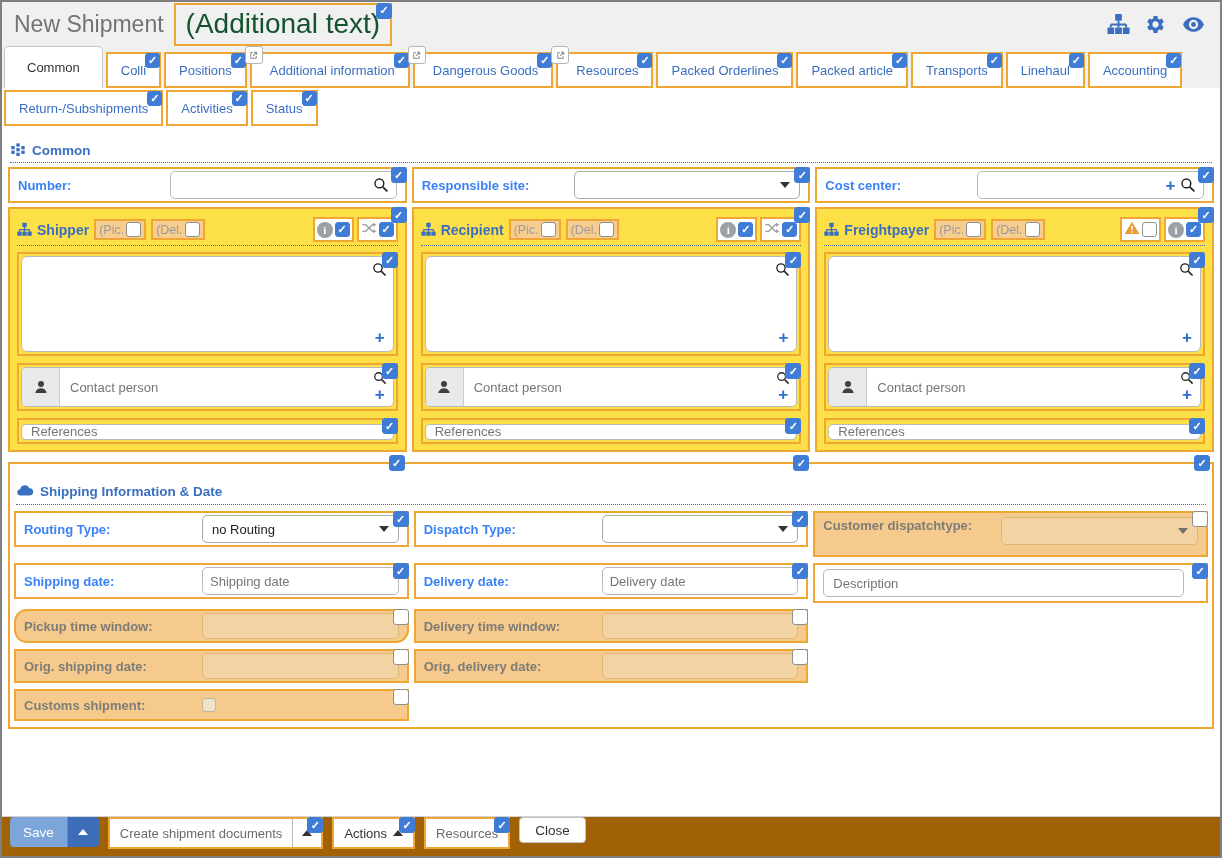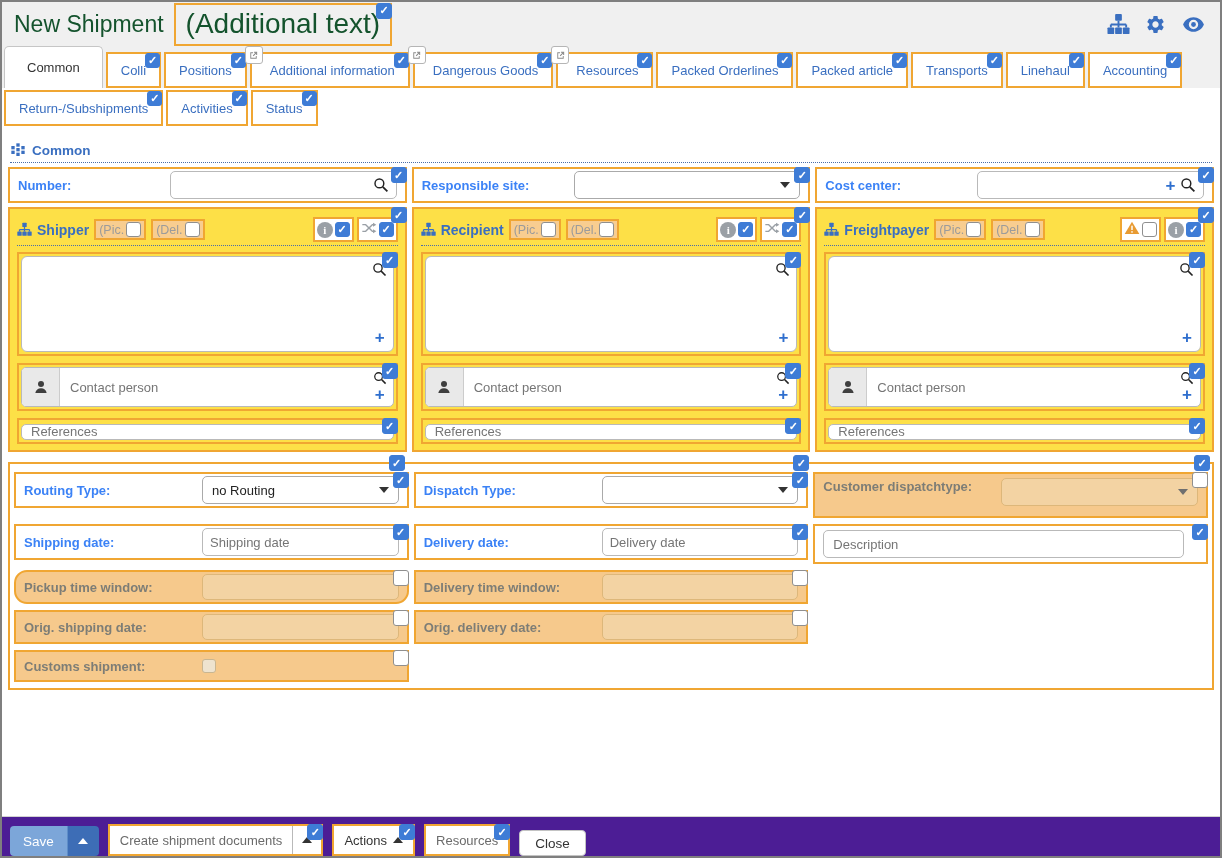--- a/index.html
+++ b/index.html
@@ -2,21 +2,21 @@
 <html><head>
 <meta charset="utf-8">
 <style>
   * { box-sizing: border-box; margin: 0; padding: 0; }
   body { font-family: "Liberation Sans", sans-serif; background: #fff; }
   .window { width: 1222px; height: 858px; border: 2px solid #7f7f7f; background: #fff;
             position: relative; overflow: hidden; display: flex; flex-direction: column; }
 
   
   .titlebar { height: 44px; background: #f0f0f0; display: flex; align-items: center; padding: 0 14px 0 12px; flex: 0 0 auto; }
-  .title { font-size: 23px; color: #14532d; }
+  .title { font-size: 23px; color: #737373; }
   .subtitle-box { position: relative; margin-left: 10px; border: 2px solid #f0a632; padding: 3px 10px 4px; background: #f0f0f0; }
   .subtitle-box .txt { font-size: 28px; color: #14532d; }
   .titlebar-icons { margin-left: auto; display: flex; align-items: center; gap: 15px; }
   .titlebar-icons .ticon { display: inline-flex; cursor: pointer; }
 
   
   .cb { width: 16px; height: 16px; background: #3e7cd6; border: 1px solid #3e7cd6; border-radius: 3px;
         display: inline-flex; align-items: center; justify-content: center; flex: 0 0 auto; }
   .cb::after { content: "✓"; color: #fff; font-size: 11px; font-weight: bold; line-height: 1; }
   .cb.un { background: #fff; border: 1px solid #8f8f8f; }
@@ -109,22 +109,22 @@
   .dis-select { flex: 1 1 auto; height: 28px; background: #f3d3a3; border: 1px solid #ddb77a; border-radius: 5px;
                 display: flex; align-items: center; justify-content: flex-end; padding: 0 9px; }
   .dis-select .caret-down { border-top-color: #6f6f6f; }
   .cell.tall { min-height: 46px; align-items: flex-start; padding-top: 4px; }
   .cell.tall label { line-height: 1.45; }
   .cell.desc { min-height: 40px; }
   .cell.desc input { width: calc(100% - 14px); border: 1px solid #b9b9b9; border-radius: 5px; height: 28px;
                      padding: 0 9px; font-size: 13px; font-family: "Liberation Sans", sans-serif; outline: none; }
 
   
-  .footer { height: 40px; background: #4c1d95; border-top: 1px solid #d2d2d2; display: flex;
-            align-items: flex-end; gap: 9px; padding: 0 8px; flex: 0 0 auto; }
+  .footer { height: 40px; background: #a16207; border-top: 1px solid #d2d2d2; display: flex;
+            align-items: flex-start; gap: 9px; padding: 0 8px; flex: 0 0 auto; }
   .save-split { display: flex; height: 30px; border-radius: 4px; overflow: hidden; cursor: pointer; }
   .save-main { background: #7ca6d9; color: #fff; font-size: 13.5px; display: flex; align-items: center;
                padding: 0 13px; border-right: 1px solid #5e8ec9; }
   .save-caret { background: #3d6db6; width: 31px; display: flex; align-items: center; justify-content: center; }
   .save-caret .caret-up { border-bottom-color: #fff; }
   .obtn { position: relative; display: flex; align-items: center; height: 32px; background: #fff;
           border: 2px solid #f0a632; padding: 0 10px; font-size: 13px; color: #333; cursor: pointer; gap: 6px; }
   .obtn .gray { color: #6b6b6b; }
   .obtn .caret-seg { border-left: 1px solid #b9b9b9; align-self: stretch; display: flex; align-items: center;
                      padding: 0 9px; margin: 0 -10px 0 4px; }
@@ -547,20 +547,26 @@
           <input type="text" placeholder="References" style="">
         </div>
       </div>
     </div>
 
     <div class="shipping-wrap">
       <span class="cb sec1"></span>
       <span class="cb sec2"></span>
       <span class="cb sec3"></span>
 
+      <div class="section-header">
+        <svg viewBox="0 0 24 24" width="18" height="18">
+            <path d="M18.5 18H6.2a4.2 4.2 0 0 1-.6-8.4 6.2 6.2 0 0 1 12-1.2A4 4 0 0 1 18.5 18z" fill="#3a6fc0"></path>
+          </svg>
+        <span class="stitle">Shipping Information &amp; Date</span>
+      </div>
 
       <div class="ship-grid">
 
         <div class="cell h32" style="grid-column:1;grid-row:1;">
           <label class="wide">Routing Type:</label>
           <div class="selectbox">
             <span class="val">no Routing</span>
             <span class="caret-down"></span>
           </div>
           <span class="cb float"></span>

